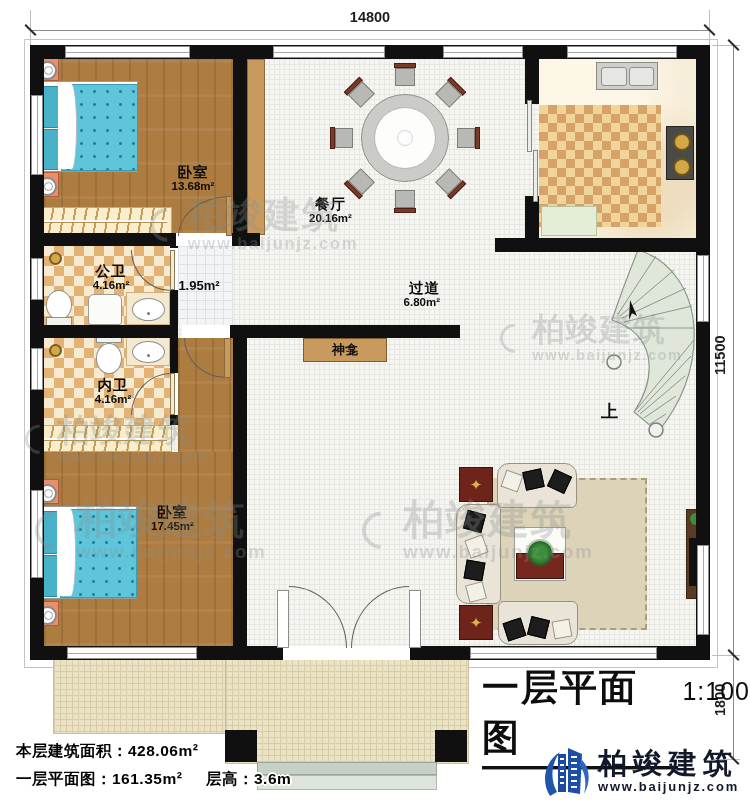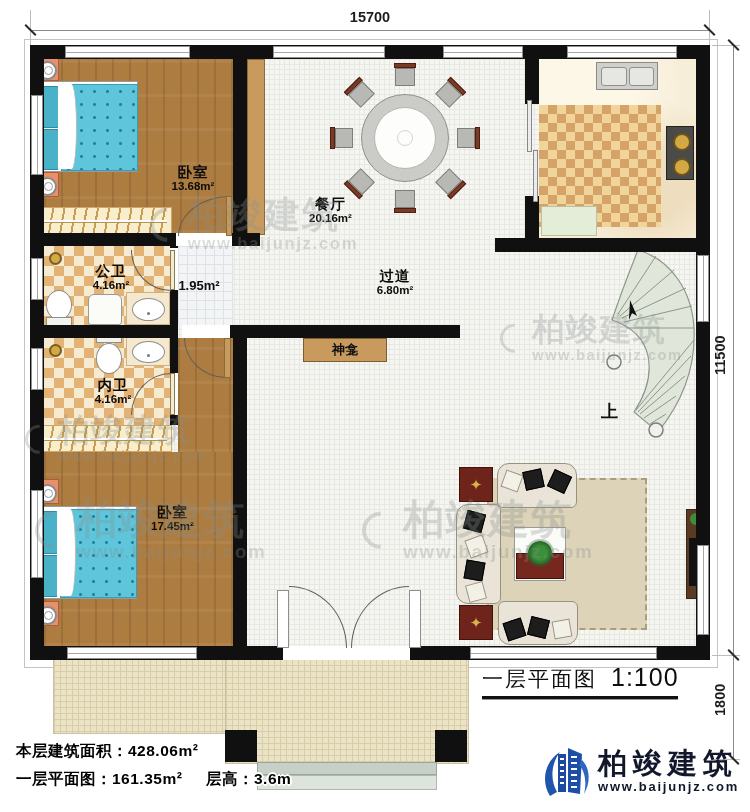--- a/index.html
+++ b/index.html
@@ -43,21 +43,21 @@
   .wm-crescent{width:1.5em;height:1.5em;border:.24em solid currentColor;border-right-color:transparent;border-bottom-color:transparent;border-radius:50%;transform:rotate(-45deg);flex:none;}
   .wm-name{font-size:2.15em;letter-spacing:.04em;white-space:nowrap;line-height:1.05;}
   .wm-url{font-size:.98em;font-weight:700;letter-spacing:.10em;white-space:nowrap;text-align:center;}
   .dim{position:absolute;color:#1c1c1c;font-size:14.5px;font-weight:700;z-index:50;}
   .dimline{position:absolute;background:#8a8a8a;z-index:49;}
   .ext{position:absolute;background:#bdbdbd;z-index:48;}
   .tick{position:absolute;width:15px;height:2px;background:#2a2a2a;transform:rotate(45deg);z-index:50;}
   .vtext{writing-mode:vertical-rl;transform:rotate(180deg);}
   #titleblock{position:absolute;left:482px;top:663px;z-index:50;color:#0d0d0d;}
   #title-row{display:flex;align-items:baseline;gap:14px;}
-  #main-title{font-size:21px;font-weight:400;letter-spacing:2px;}
+  #main-title{font-size:37px;font-weight:700;letter-spacing:2px;}
   #scale{font-size:25px;font-weight:500;letter-spacing:1px;}
   #title-rule{width:196px;height:3px;background:#111;margin:3px 0 1px 0;border-bottom:1px solid #999;}
   #floor-area{font-size:14.5px;font-weight:700;margin-top:5px;letter-spacing:.5px;}
   #stats{position:absolute;left:16px;top:737px;z-index:50;font-size:15.5px;font-weight:700;color:#000;line-height:28px;letter-spacing:.5px;
     text-shadow:-1px -1px 0 #fff,1px -1px 0 #fff,-1px 1px 0 #fff,1px 1px 0 #fff,0 2px 0 #fff,0 -2px 0 #fff,2px 0 0 #fff,-2px 0 0 #fff;}
   #brand{position:absolute;left:538px;top:742px;display:flex;align-items:center;gap:8px;z-index:50;}
   #brand-text{color:#12172b;}
   #brand-name{font-size:29px;font-weight:900;letter-spacing:6px;line-height:1.05;}
   #brand-url{font-size:13px;font-weight:700;letter-spacing:1.8px;}
   .shrine{position:absolute;background:#c99a5e;border:1.5px solid #7d5c32;box-sizing:border-box;z-index:24;text-align:center;font-size:13px;font-weight:700;color:#111;line-height:22px;}
@@ -290,21 +290,21 @@
     <div class="rname">餐厅</div>
     <div class="rarea">20.16m²</div>
   </div>
   <div class="rlabel" style="left:70px;top:263px;width:82px;">
     <div class="rname">公卫</div>
     <div class="rarea">4.16m²</div>
   </div>
   <div class="rlabel" style="left:168px;top:279px;width:62px;">
     <div class="rarea" style="font-size:13px;">1.95m²</div>
   </div>
-  <div class="rlabel" style="left:350px;top:268px;width:90px;">
+  <div class="rlabel" style="left:350px;top:280px;width:90px;text-align:right;">
     <div class="rname">过道</div>
     <div class="rarea">6.80m²</div>
   </div>
   <div class="rlabel" style="left:72px;top:377px;width:82px;">
     <div class="rname">内卫</div>
     <div class="rarea">4.16m²</div>
   </div>
   <div class="rlabel" style="left:120px;top:504px;width:105px;">
     <div class="rname">卧室</div>
     <div class="rarea">17.45m²</div>
@@ -347,21 +347,21 @@
         <div class="wm-name">柏竣建筑</div>
     <div class="wm-url">www.baijunjz.com</div>
       </div>
   </div>
 
   <div class="dimline" style="left:30px;top:30px;width:680px;height:1px;"></div>
   <div class="ext" style="left:30px;top:10px;width:1px;height:35px;"></div>
   <div class="ext" style="left:709px;top:10px;width:1px;height:35px;"></div>
   <div class="tick" style="left:23px;top:29px;"></div>
   <div class="tick" style="left:702px;top:29px;"></div>
-  <div class="dim" style="left:320px;top:9px;width:100px;text-align:center;">15700</div>
+  <div class="dim" style="left:320px;top:9px;width:100px;text-align:center;">14800</div>
 
   <div class="dimline" style="left:733px;top:45px;width:1px;height:715px;"></div>
   <div class="ext" style="left:712px;top:45px;width:28px;height:1px;"></div>
   <div class="ext" style="left:712px;top:655px;width:28px;height:1px;"></div>
   <div class="ext" style="left:712px;top:759px;width:28px;height:1px;"></div>
   <div class="tick" style="left:726px;top:44px;"></div>
   <div class="tick" style="left:726px;top:654px;"></div>
   <div class="tick" style="left:726px;top:758px;"></div>
   <div class="dim vtext" style="left:712px;top:305px;height:70px;">11500</div>
   <div class="dim vtext" style="left:712px;top:668px;height:48px;">1800</div>

